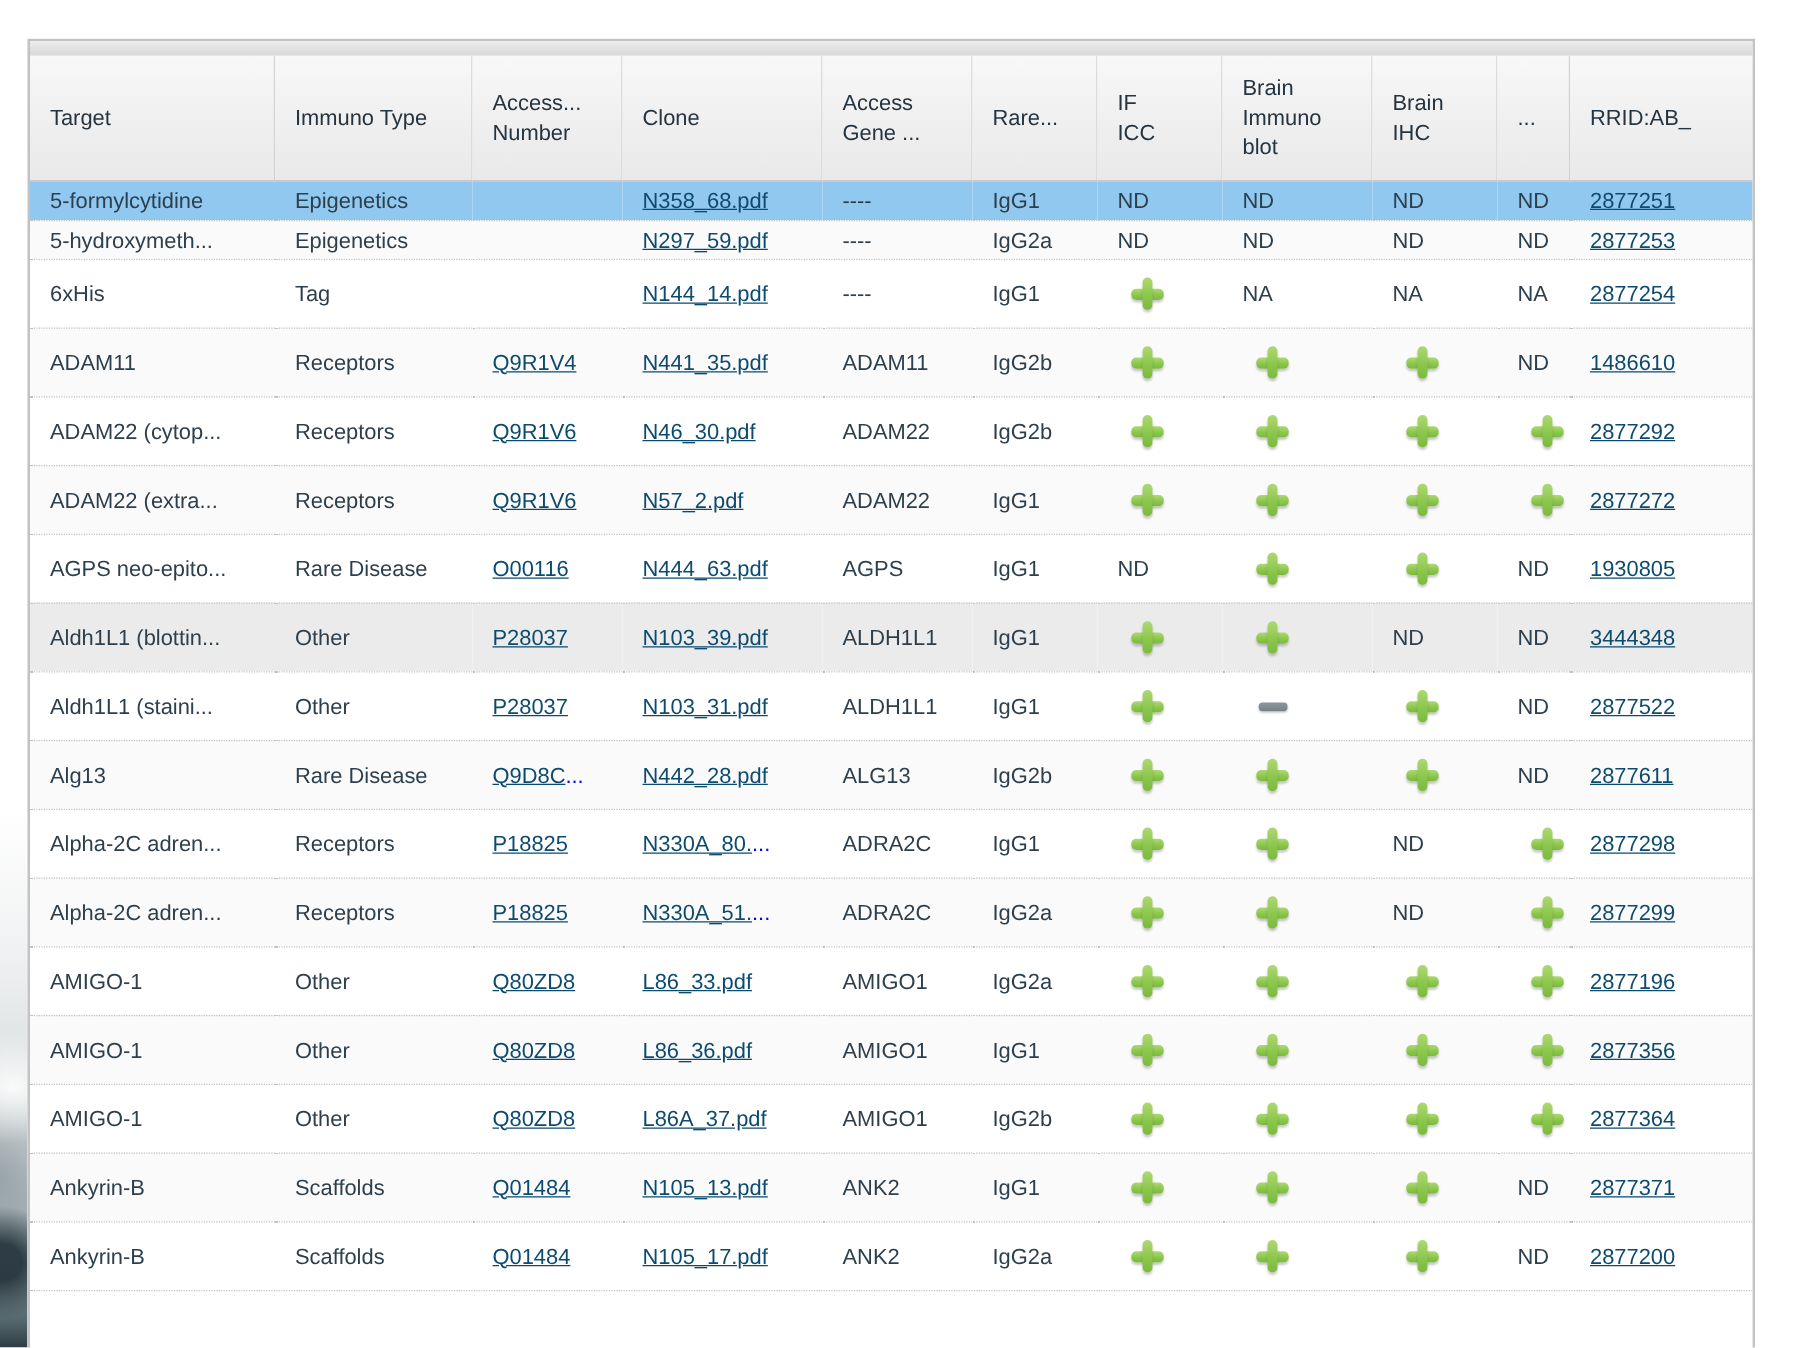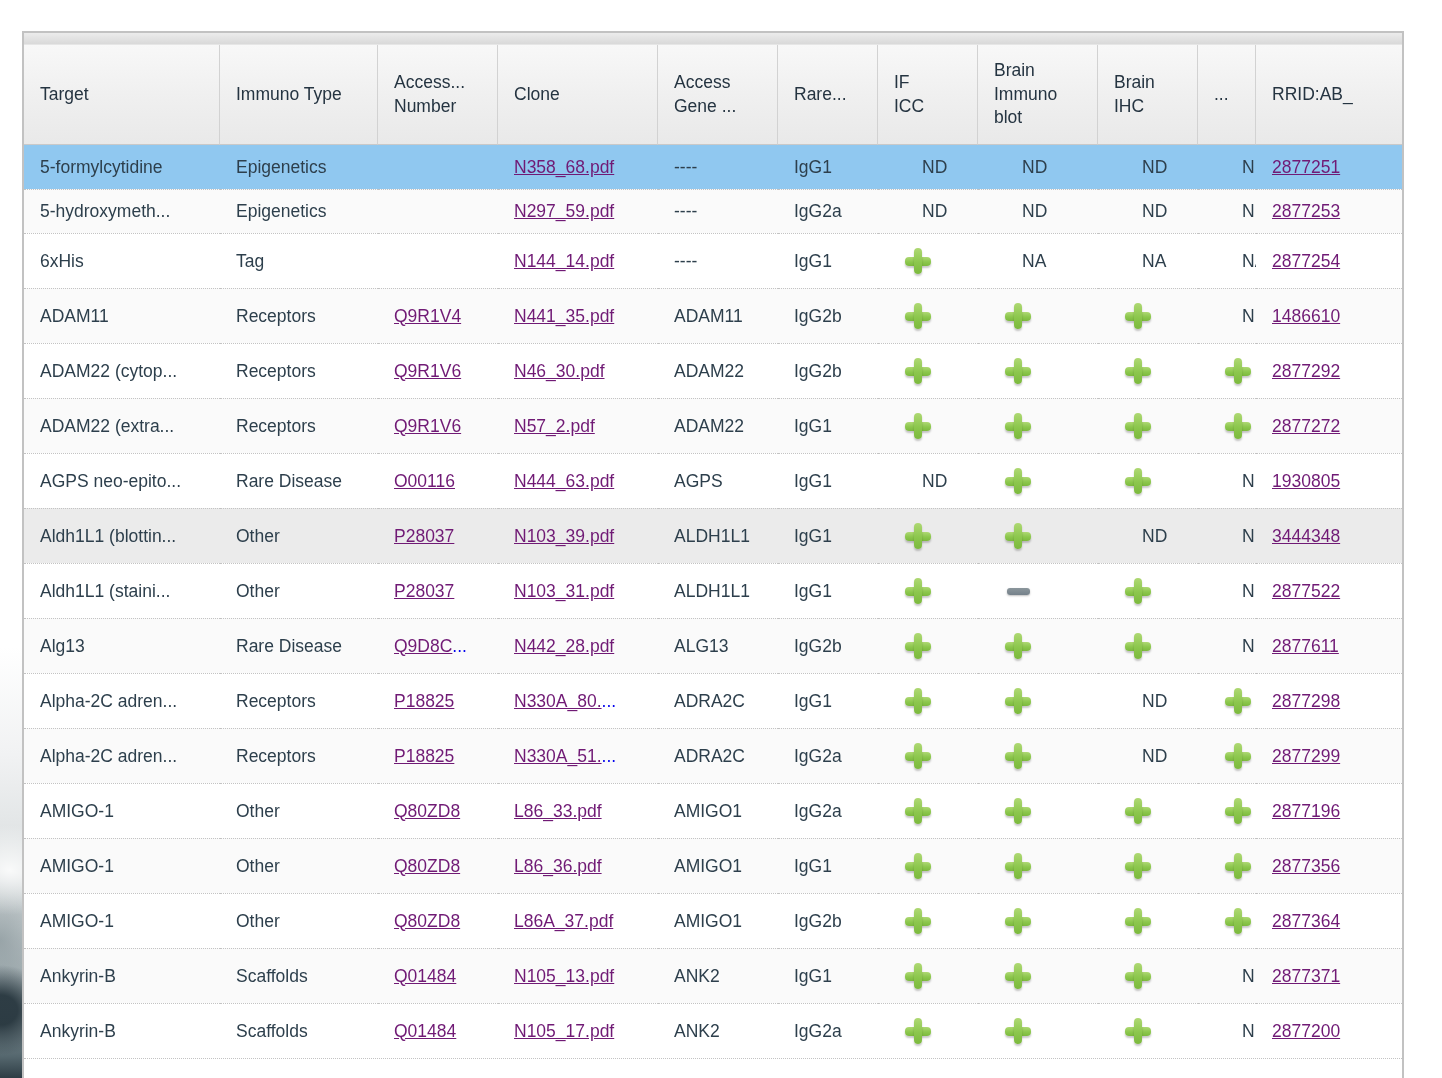--- a/index.html
+++ b/index.html
@@ -39,54 +39,54 @@
     border-right:1px solid #d2d2d2;
     border-bottom:1px solid #c9c9c9;
     text-align:left; vertical-align:middle;
     padding:6px 8px 6px 16px;
     font-weight:normal; font-size:17.5px; color:#253441;
   }
   thead th:last-child { border-right:none; }
   thead th span { white-space:pre-line; line-height:1.35; display:block; }
 
   tbody tr { height:55px; }
-  tbody tr.short { height:44px; }
+  tbody tr.short { height:31px; }
   tbody td {
     border-top:1px dotted #c3c3c3;
     padding:0 6px 0 16px;
     font-size:17.5px; color:#2d3f4c;
     vertical-align:middle; white-space:nowrap; overflow:hidden;
     background:#ffffff;
   }
   tbody tr:first-child td { border-top:none; }
   tbody tr.alt td { background:#fafafa; }
   tbody tr.hover td { background:#ebebeb; }
   tbody tr.selected td { background:#90c8f0; }
 
-  a.lnk { color:#701a75; text-decoration:underline; cursor:pointer; }
+  a.lnk { color:#0c4a6e; text-decoration:underline; cursor:pointer; }
   .ell { color:#0404ee; text-decoration:none; }
 
   
   .plus-icon { position:relative; display:inline-block; width:26px; height:26px; margin-left:11px; vertical-align:middle; }
   .plus-icon::before, .plus-icon::after {
     content:""; position:absolute; border-radius:4px;
     background:linear-gradient(180deg,#aed873 0%,#8cc74d 55%,#7cb93e 100%);
     box-shadow:0 2px 2px rgba(0,0,0,.22);
   }
   .plus-icon::before { left:0; top:9px; width:26px; height:8.5px; }
   .plus-icon::after  { left:8.75px; top:0; width:8.5px; height:26px; }
 
   
   .minus-icon {
     display:inline-block; width:23px; height:7px; margin-left:13px; vertical-align:middle;
     background:linear-gradient(180deg,#8b969c,#75818a); border-radius:3px;
     box-shadow:0 1px 2px rgba(0,0,0,.25);
   }
 
-  .status-text { display:inline-block;margin-left:28px; }
+  .status-text { display:inline-block; }
 </style>
 </head>
 <body>
 
 <div class="stage">
   <div class="bg-art"></div>
 
   <div class="grid">
     <div class="grid-topbar"></div>
     <table>

